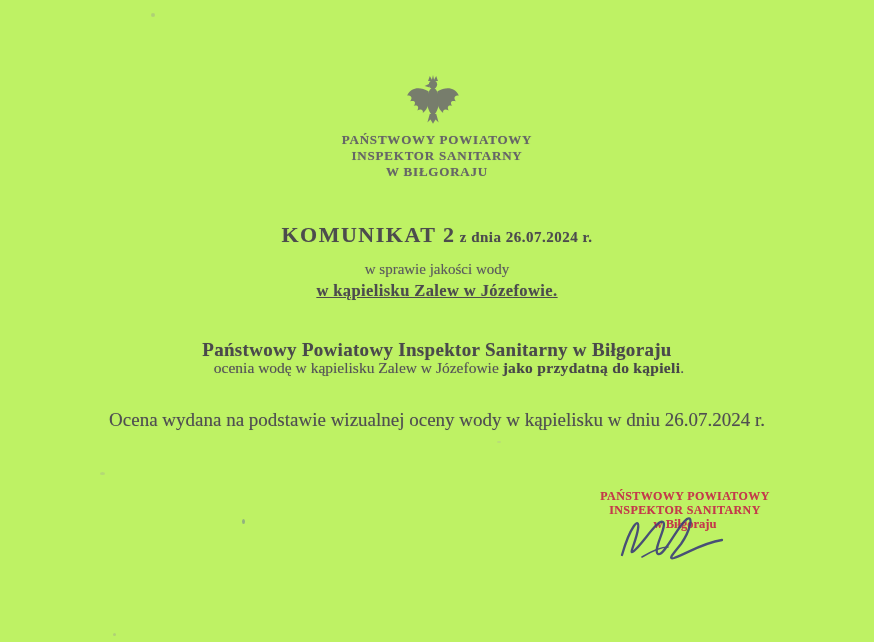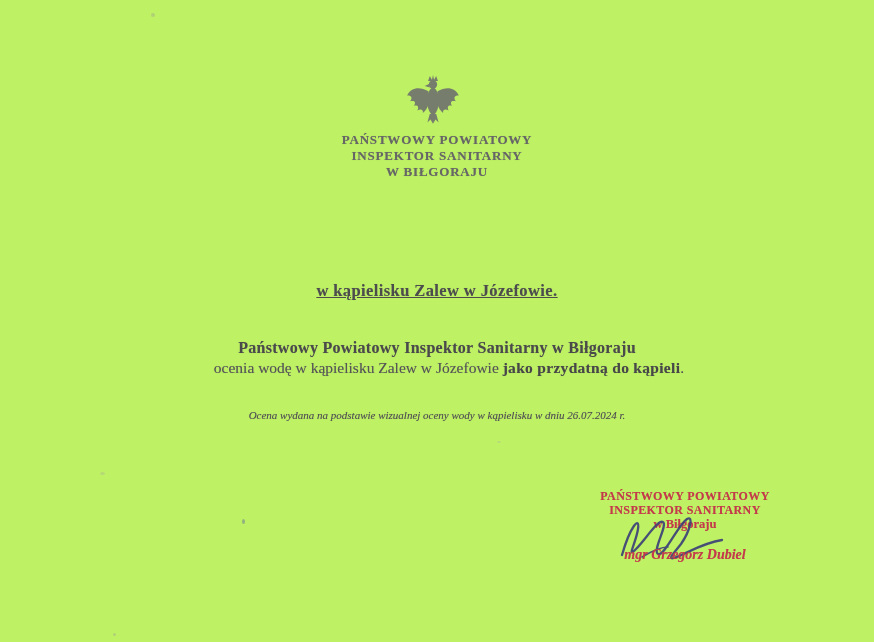--- a/index.html
+++ b/index.html
@@ -69,40 +69,39 @@
   .subject-2 {
     top: 281px;
     font-size: 16.5px;
     font-weight: bold;
     color: #4c4c4c;
     letter-spacing: 0.4px;
     text-decoration: underline;
   }
   .body-1 {
     top: 339px;
-    font-size: 16px;
+    font-size: 19px;
     font-weight: bold;
     color: #4a4a4a;
     letter-spacing: 0.3px;
   }
   .body-2 {
     top: 359px;
     font-size: 15.5px;
     color: #555555;
     margin-left: 12px;
   }
   .body-2 b {
     color: #474747;
     letter-spacing: 0.3px;
   }
   .assessment {
     top: 409px;
-    font-size: 11px;
+    font-size: 19px;
     color: #4f4f4f;
-    font-style: italic;
   }
   
   .stamp {
     position: absolute;
     left: 596px;
     top: 489px;
     width: 178px;
     height: 90px;
     text-align: center;
     color: #c43a4b;
@@ -164,39 +163,42 @@
 
         <path d="M28.4 46.5 L25.8 56 L29.2 52.6 L32 57.2 L34.8 52.6 L38.2 56 L35.6 46.5 Z"></path>
       </g>
     </svg>
   </div>
 
   <div class="center-line letterhead scan" style="top:132px">PAŃSTWOWY POWIATOWY</div>
   <div class="center-line letterhead scan" style="top:148px">INSPEKTOR SANITARNY</div>
   <div class="center-line letterhead scan" style="top:164px">W BIŁGORAJU</div>
 
-
+  <div class="center-line title-line scan">
+    <span class="title-main">KOMUNIKAT 2</span><span class="title-suffix"> z dnia 26.07.2024 r.</span>
+  </div>
+
+  <div class="center-line subject-1 scan">w sprawie jakości wody</div>
   <div class="center-line subject-2 scan">w kąpielisku Zalew w Józefowie.</div>
 
   <div class="center-line body-1 scan">Państwowy Powiatowy Inspektor Sanitarny w Biłgoraju</div>
   <div class="center-line body-2 scan">
     <span>ocenia wodę w kąpielisku Zalew w Józefowie </span><b>jako przydatną do kąpieli</b><span>.</span>
   </div>
 
   <div class="center-line assessment scan">Ocena wydana na podstawie wizualnej oceny wody w kąpielisku w dniu 26.07.2024 r.</div>
 
   <div class="stamp">
     <div class="s-line s1">PAŃSTWOWY POWIATOWY</div>
     <div class="s-line s2">INSPEKTOR SANITARNY</div>
     <div class="s-line s3">w Biłgoraju</div>
     <svg class="signature-svg" viewBox="0 0 128 52" aria-hidden="true">
       <path d="M14 44 C22 16 32 4 30 18 C28 32 18 48 28 38 C38 28 50 8 55 11 C60 14 44 40 50 43 C56 46 70 14 79 8 C86 4 82 20 73 33 C66 42 59 49 66 47 C78 43 94 32 114 29" fill="none" stroke="#3c3e78" stroke-width="2.3" stroke-linecap="round" stroke-linejoin="round"></path>
       <path d="M34 46 C44 40 54 36 60 36" fill="none" stroke="#3c3e78" stroke-width="1.6" stroke-linecap="round"></path>
     </svg>
-    <div class="s-line signer">mgr Grzegorz Dubiel</div>
   </div>
 
   <div class="speck k1"></div>
   <div class="speck k2"></div>
   <div class="speck k3"></div>
   <div class="speck k4"></div>
   <div class="speck k5"></div>
 
 </div>
 

